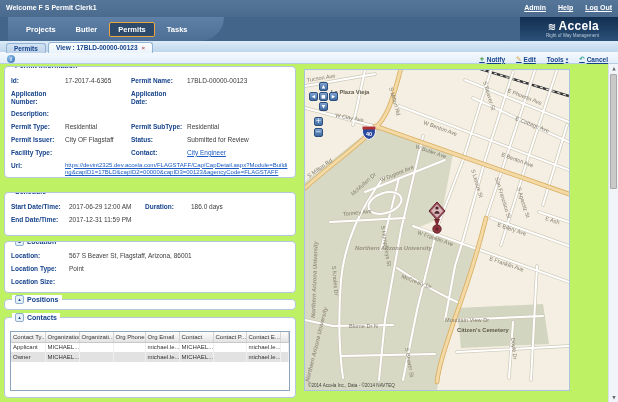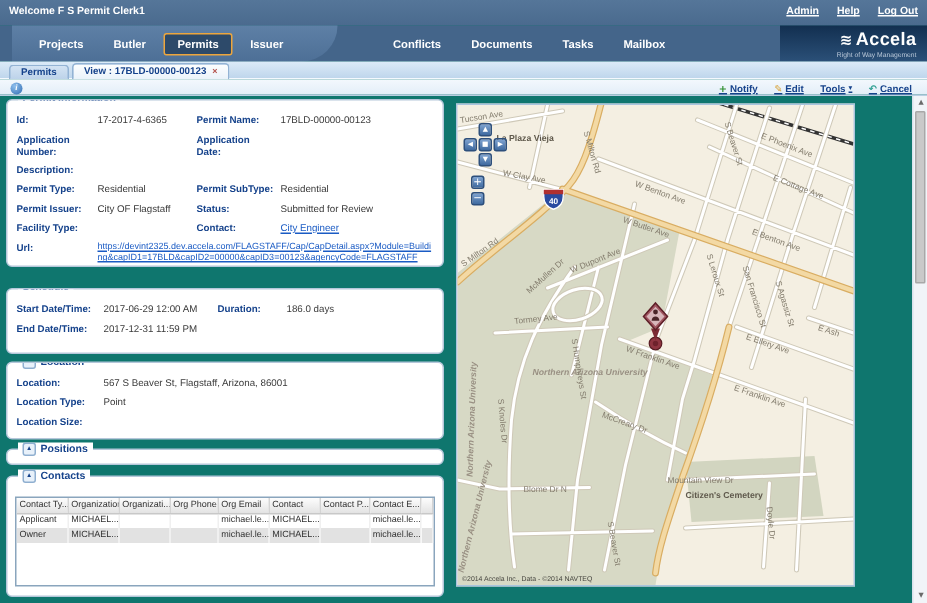--- a/index.html
+++ b/index.html
@@ -1,31 +1,31 @@
 <!DOCTYPE html>
 <html><head>
 <meta charset="utf-8">
 <style>
   * { margin:0; padding:0; box-sizing:border-box; }
   body { font-family:"Liberation Sans", sans-serif; background:#fff; }
-  .screen { position:relative; width:618px; height:402px; background:#0f766e; overflow:hidden; font-family:"Liberation Sans",sans-serif; }
+  .screen { position:relative; width:618px; height:402px; background:#bef264; overflow:hidden; font-family:"Liberation Sans",sans-serif; }
 
   
   .topbar { position:absolute; left:0; top:0; width:618px; height:17px; background:linear-gradient(#557699,#4a6a8e); }
   .welcome { position:absolute; left:6px; top:4px; color:#fff; font-size:7px; font-weight:bold; }
   .toplinks { position:absolute; right:6px; top:4px; display:flex; gap:12px; }
   .toplinks a { color:#fff; font-size:7px; font-weight:bold; text-decoration:underline; }
 
   
   .navbar { position:absolute; left:0; top:17px; width:618px; height:24px; background:#44658a; }
   .nav-group { position:absolute; left:8px; top:0; height:24px; background:linear-gradient(#5e80a6,#4d6f96); border-radius:0 0 30px 0; padding:0 26px 0 8px; display:flex; align-items:center; }
   .nav-right { position:absolute; left:252px; top:0; height:24px; display:flex; align-items:center; }
   .nav-item { color:#fff; font-size:7.5px; font-weight:bold; padding:3px 10px; cursor:pointer; white-space:nowrap; }
   .nav-item.active { background:#2d4a6a; border:1px solid #eda63d; border-radius:2px; padding:2px 8px; margin:0 2px; }
-  .logo-box { position:absolute; right:0; top:0; width:98px; height:24px; background:linear-gradient(180deg,#122f50,#2b5078); display:flex; flex-direction:column; align-items:flex-end; justify-content:center; padding:1px 7px 0 0; }
+  .logo-box { position:absolute; right:0; top:0; width:98px; height:24px; background:linear-gradient(180deg,#122f50,#2b5078); display:flex; flex-direction:column; align-items:flex-end; justify-content:center; padding:1px 19px 0 0; }
   .logo-name { color:#fff; font-size:12px; font-weight:bold; letter-spacing:.3px; line-height:12px; }
   .logo-mark { font-family:"DejaVu Sans",sans-serif; font-size:10px; margin-right:2px; }
   .logo-tag { color:#b9c8d9; font-size:4.5px; line-height:6px; }
 
   
   .tabstrip { position:absolute; left:0; top:41px; width:618px; height:12px; background:linear-gradient(#dcebf8,#bfd6ec); border-bottom:1px solid #f4f9fe; }
   .tab { position:absolute; top:2px; height:10px; font-size:6.5px; font-weight:bold; color:#15428b; background:linear-gradient(#d3e3f3,#bcd2e9); border:1px solid #93b3d4; border-bottom:none; border-radius:3px 3px 0 0; padding:1px 7px; white-space:nowrap; cursor:pointer; }
   .tab.active { top:1px; height:11px; background:linear-gradient(#fdfefe,#e9f2fa); }
   .tab .closex { color:#b4554f; font-size:6px; margin-left:4px; font-weight:bold; }
 
@@ -89,27 +89,21 @@
       <a>Help</a>
       <a>Log Out</a>
     </span>
   </div>
 
   <div class="navbar">
     <div class="nav-group">
       <span class="nav-item">Projects</span>
       <span class="nav-item">Butler</span>
       <span class="nav-item active">Permits</span>
-      <span class="nav-item">Issuer</span>
-    </div>
-    <div class="nav-right">
-      <span class="nav-item">Conflicts</span>
-      <span class="nav-item">Documents</span>
       <span class="nav-item">Tasks</span>
-      <span class="nav-item">Mailbox</span>
     </div>
     <div class="logo-box">
       <span class="logo-name"><span class="logo-mark">≋</span><span>Accela</span></span>
       <span class="logo-tag">Right of Way Management</span>
     </div>
   </div>
 
   <div class="tabstrip">
     <span class="tab" style="left:6px;">Permits</span>
     <span class="tab active" style="left:48px;"><span>View : 17BLD-00000-00123</span><span class="closex">×</span></span>

